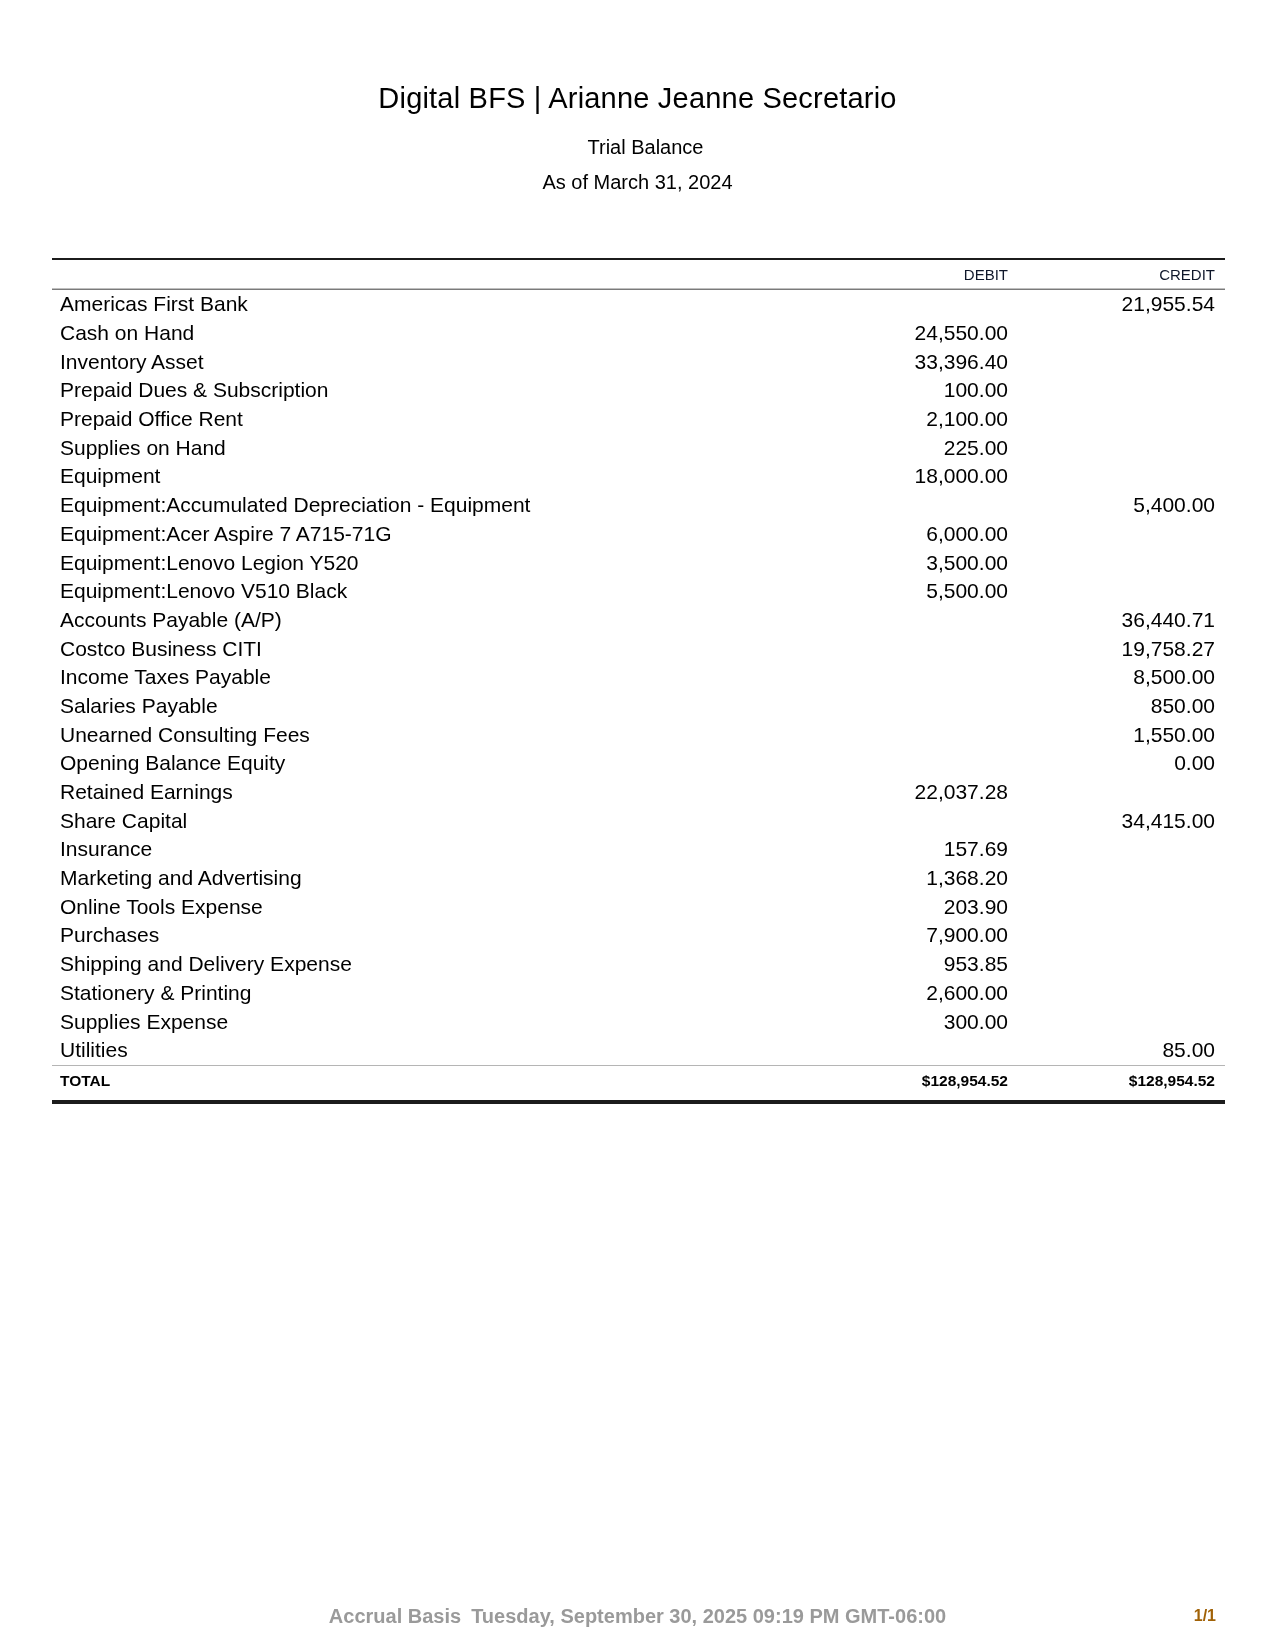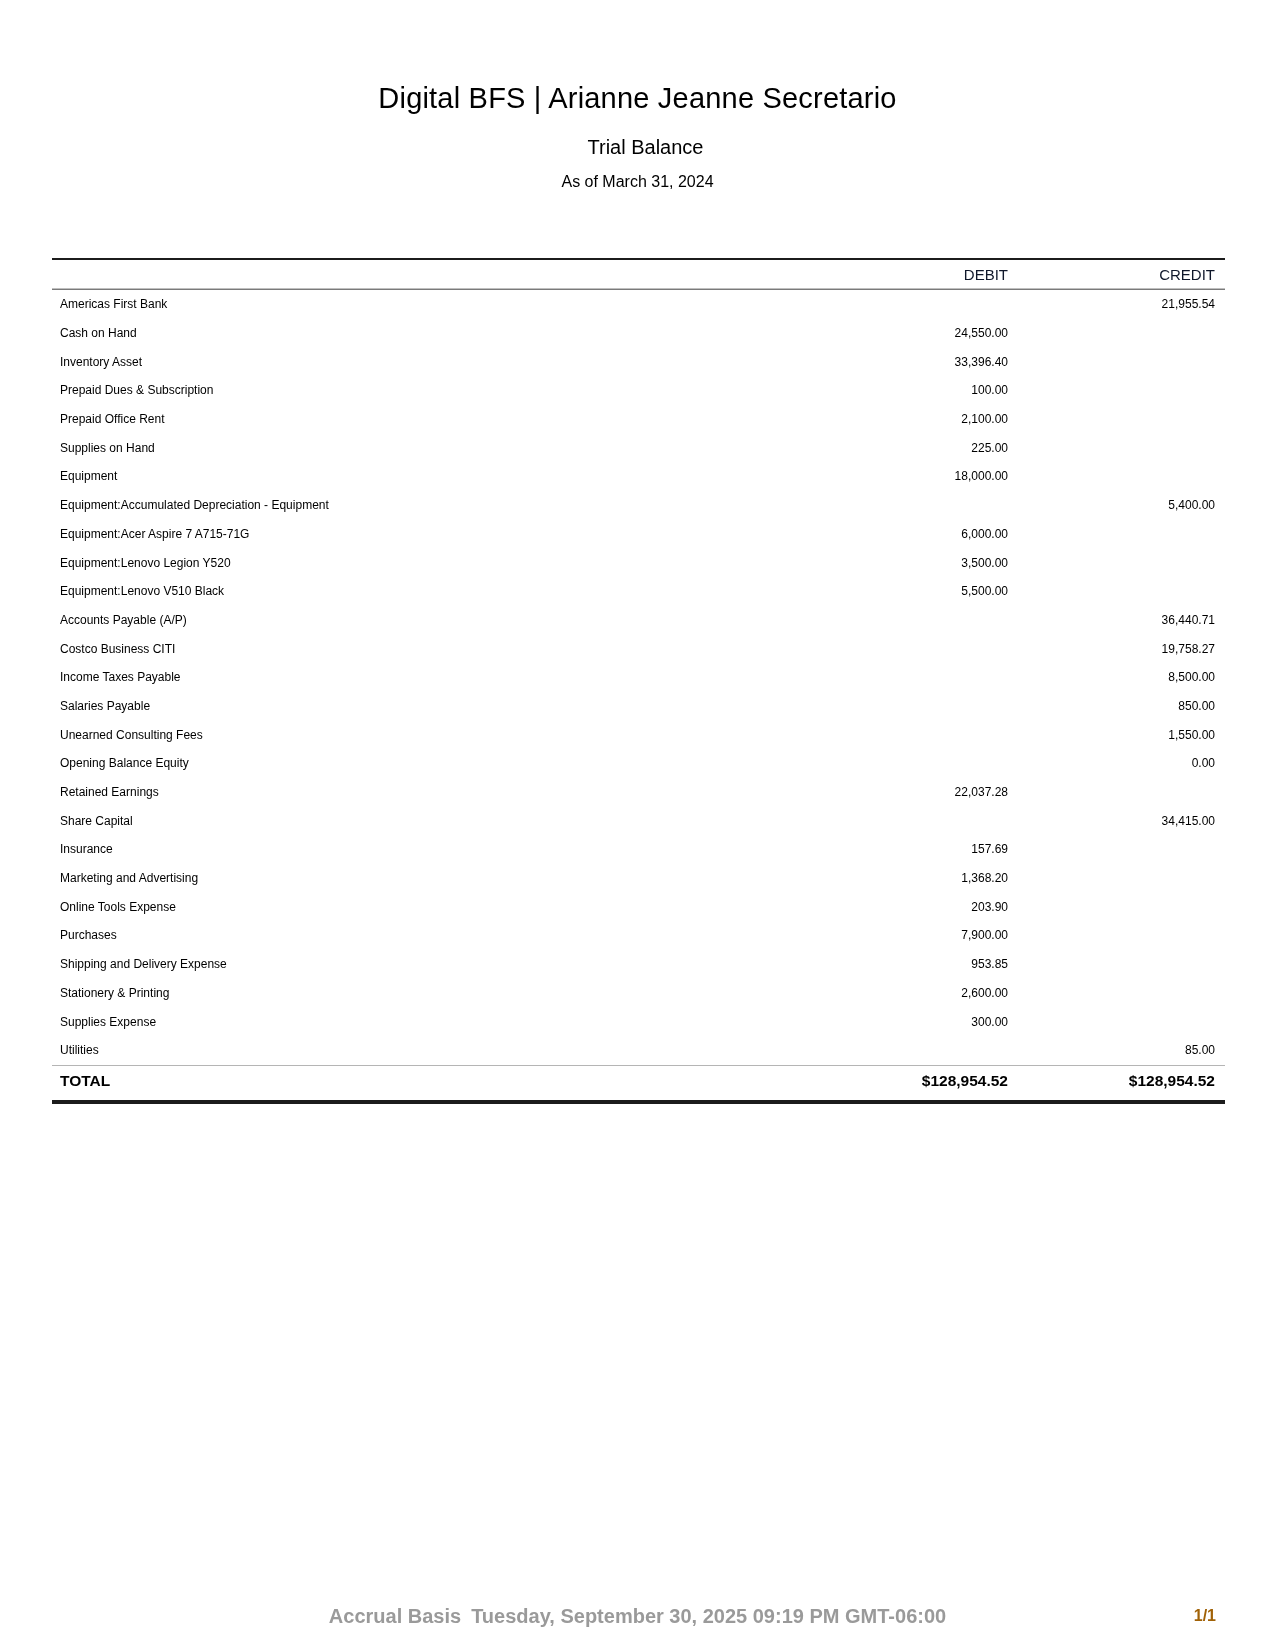--- a/index.html
+++ b/index.html
@@ -11,34 +11,34 @@
     margin:16px auto;
     background:#ffffff;
     font-family:"Liberation Sans", sans-serif;
     color:#000000;
     overflow:hidden;
   }
   
   .header-block { position:absolute; top:0; left:0; right:0; text-align:center; }
   .report-company { margin-top:64px; font-size:29px; line-height:36px; font-weight:400; letter-spacing:.2px; }
   .report-title   { margin-top:19px; font-size:20px; line-height:24px; font-weight:400;padding-left:16px; }
-  .report-date    { margin-top:13px; font-size:16px; line-height:20px; font-weight:400; }
+  .report-date    { margin-top:13px; font-size:20px; line-height:20px; font-weight:400; }
   
   .report { position:absolute; left:52px; top:242px; width:1173px; }
   .rule-top   { border-top:2px solid #1c1c1c; }
   .rule-head  { height:2px; background:#7a7a7a; border-top:1px solid #bfbfbf; }
   .rule-gray  { border-top:1px solid #b5b5b5; }
   .rule-double{ height:4px; border-top:2px solid #1c1c1c; border-bottom:2px solid #1c1c1c; margin-top:4px; }
   .grid-row {
     display:grid;
     grid-template-columns:1fr 210px 217px;
     align-items:center;
   }
   .head-row { height:28px; font-size:15px; color:#0f172a; }
-  .data-row { height:28.7px; font-size:12px; }
+  .data-row { height:28.7px; font-size:21px; }
   .total-row{ height:30px; font-size:15.5px; font-weight:700; }
   .cell-account { padding-left:8px; text-align:left; white-space:nowrap; overflow:hidden; }
   .cell-debit   { text-align:right; white-space:nowrap; }
   .cell-credit  { text-align:right; padding-right:10px; white-space:nowrap; }
   
   .footer { position:absolute; top:1588px; left:0; right:0; height:24px; }
   .footer-center {
     text-align:center;
     font-size:20px;
     line-height:24px;

